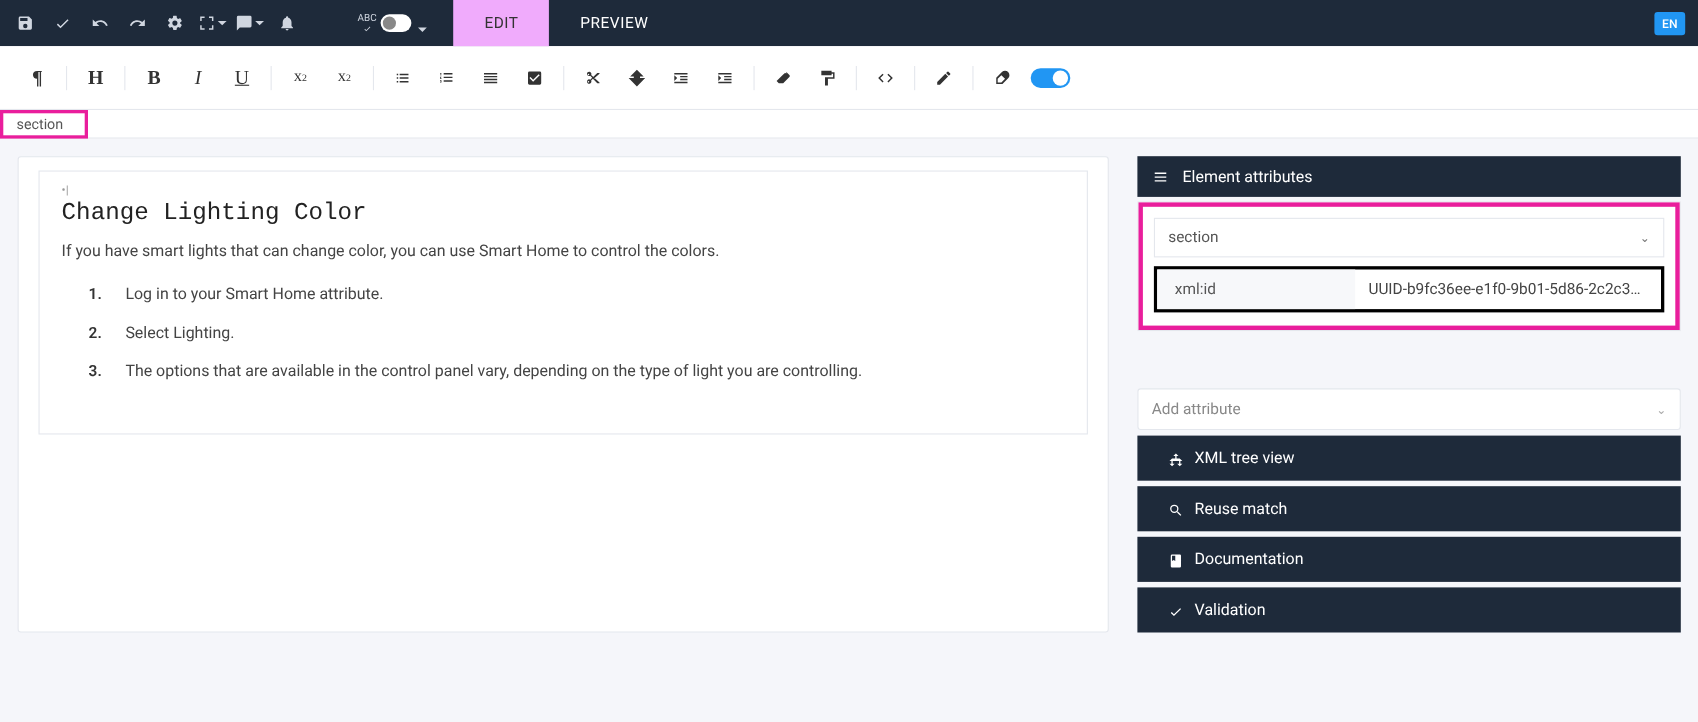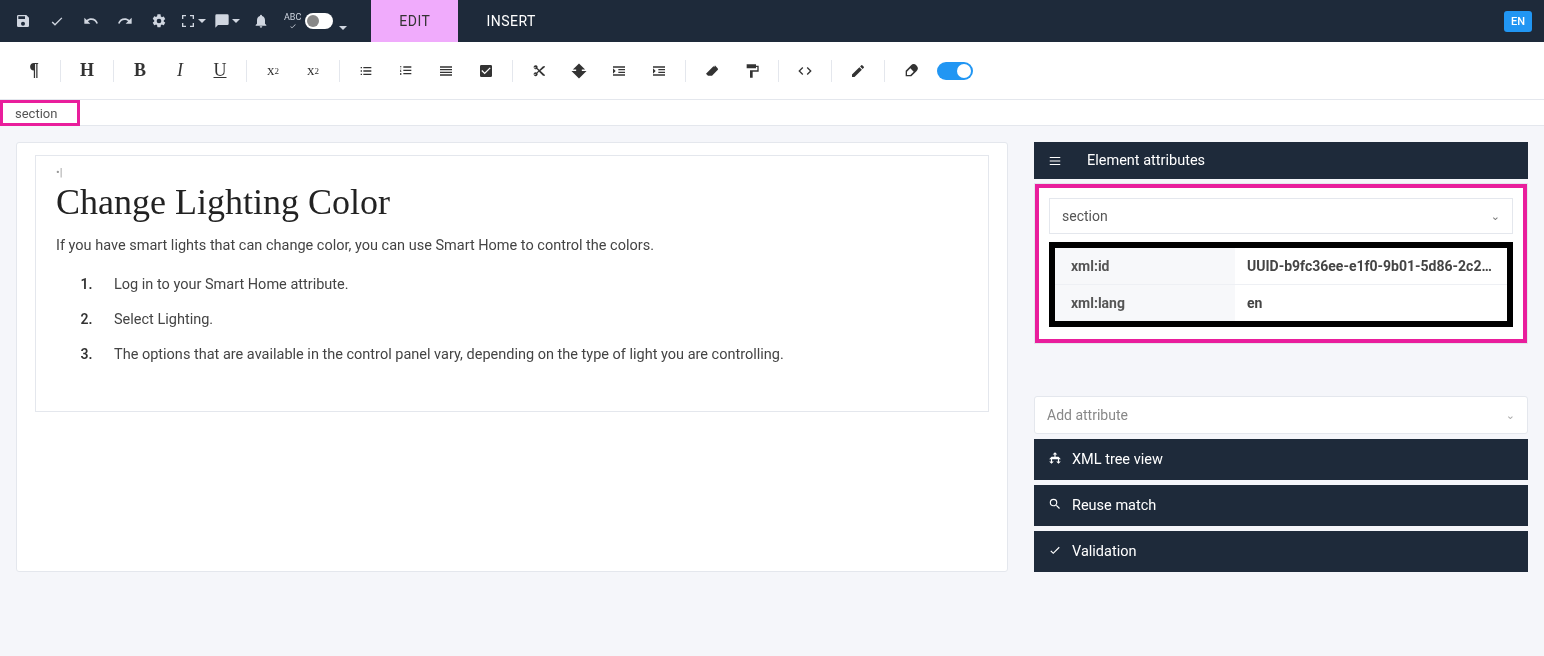--- a/index.html
+++ b/index.html
@@ -4,21 +4,21 @@
 <style>
   * { box-sizing: border-box; margin: 0; padding: 0; }
   body { font-family: -apple-system, BlinkMacSystemFont, "Segoe UI", Roboto, Arial, sans-serif; background: #f5f6fa; width: 1544px; height: 656px; overflow: hidden; font-size: 14px; color: #333; }
 
   
   .top-toolbar { background: #1e2a3a; height: 42px; display: flex; align-items: center; padding: 0 6px; }
   .top-toolbar .tb-btn { width: 34px; height: 42px; display: flex; align-items: center; justify-content: center; color: #d0d6e0; cursor: pointer; }
   .top-toolbar .tb-btn svg { width: 16px; height: 16px; fill: currentColor; }
   .top-toolbar .tb-group { display: flex; align-items: center; }
   .top-toolbar .tb-drop::after { content: ""; display:inline-block; margin-left:2px; border-top: 4px solid #d0d6e0; border-left: 4px solid transparent; border-right: 4px solid transparent; }
-  .top-toolbar .abc-wrap { display:flex; align-items:center; color:#d0d6e0; gap:4px; padding:0 6px; }
+  .top-toolbar .abc-wrap { display:flex; align-items:center; color:#d0d6e0; gap:4px; padding:0 6px;margin-left:41px; }
   .top-toolbar .abc-label { font-size:9px; line-height:1; text-align:center; }
   .top-toolbar .pill { width:28px; height:16px; background:#fff; border-radius:8px; position:relative; }
   .top-toolbar .pill::after { content:""; position:absolute; width:12px; height:12px; background:#888; border-radius:50%; top:2px; left:2px; }
 
   .main-tabs { display:flex; margin-left: 20px; }
   .main-tab { padding: 0 28px; height:42px; display:flex; align-items:center; font-size:14px; color:#fff; cursor:pointer; letter-spacing: 0.5px;}
   .main-tab.active { background:#f0abfc; color:#333; }
 
   .lang-badge { margin-left:auto; background:#2196f3; color:#fff; font-size:11px; padding:4px 7px; border-radius:3px; font-weight:500; margin-right:6px; }
 
@@ -32,45 +32,45 @@
 
   
   .breadcrumb-bar { background:#fff; height:26px; border-bottom:1px solid #e4e7ed; display:flex; align-items:stretch; }
   .breadcrumb-item { border:3px solid #e91e9c; height:26px; padding: 0 20px 0 12px; display:flex; align-items:center; font-size:13px; color:#555; }
 
   
   .main-area { display:flex; padding: 16px; gap: 26px; }
   .editor-pane { flex: 1; background:#fff; border:1px solid #e4e7ed; border-radius:3px; padding: 12px 18px; min-height: 360px; }
   .editor-inner { border:1px solid #e4e7ed; padding: 10px 20px 30px 20px; }
   .dot-top { font-size:11px; color:#999; }
-  .doc-title { font-family: Liberation Serif, serif; font-size:36px; margin: 2px 0 14px 0; color:#222; font-weight:400;}
+  .doc-title { font-family: Liberation Mono, monospace; font-size:22px; margin: 2px 0 14px 0; color:#222; font-weight:400;}
   .doc-para { font-size:14.5px; color:#444; margin-bottom: 22px; }
   .ol { list-style: decimal; padding-left: 40px; }
   .ol li { margin-bottom: 18px; }
   .ol li .li-main { padding-left: 18px; font-size:14.5px; color:#444; }
   .ol li .li-sub { padding-left: 18px; font-size:14.5px; color:#444; margin-top: 14px; }
   .ol li::marker { font-weight:600; color:#333; }
 
   
   .side-panel { width: 494px; display:flex; flex-direction:column; gap:4px;}
-  .panel-header { background:#1e2a3a; color:#fff; padding: 10px 14px; font-size:14.5px; display:flex; align-items:center; gap:25px;}
+  .panel-header { background:#1e2a3a; color:#fff; padding: 10px 14px; font-size:14.5px; display:flex; align-items:center; gap:13px;}
   .panel-header svg { width:14px; height:14px; fill: currentColor; }
   .panel-body { background:#fff; border:1px solid #e4e7ed; }
   .attr-highlight { border:4px solid #e91e9c; margin: 0; padding: 0; }
   .element-select { margin: 10px 10px 8px 10px; border:1px solid #e4e7ed; height:36px; display:flex; align-items:center; padding:0 12px; justify-content:space-between; font-size:14px; color:#555; }
   .element-select .chev { font-size:11px; color:#777; }
-  .attr-table { width: calc(100% - 20px); margin: 0 10px 12px 10px; border:6px solid #000000;font-weight:bold; }
+  .attr-table { width: calc(100% - 20px); margin: 0 10px 12px 10px; border:3px solid #000000; }
   .attr-row { display:flex; border-bottom:1px solid #eef0f4; }
   .attr-row:last-child { border-bottom:none; }
   .attr-key { width: 180px; background:#f7f8fa; padding: 10px 16px; font-size:14px; color:#555; }
   .attr-val { flex:1; padding: 10px 12px; font-size:14px; color:#444; white-space:nowrap; overflow:hidden; text-overflow:ellipsis;}
   .add-attr { margin: 48px 0 0 0; border:1px solid #e4e7ed; background:#fff; height:38px; display:flex; align-items:center; padding:0 12px; justify-content:space-between; color:#888; font-size:14px; border-radius:3px;}
   .add-attr .chev { font-size:11px; color:#aaa; }
 
-  .accordion-item { background:#1e2a3a; color:#fff; padding:12px 14px; display:flex; align-items:flex-start; gap:10px; font-size:14.5px; cursor:pointer; margin-top:1px;}
+  .accordion-item { background:#1e2a3a; color:#fff; padding:12px 28px; display:flex; align-items:flex-end; gap:10px; font-size:14.5px; cursor:pointer; margin-top:1px;}
   .accordion-item svg { width:14px; height:14px; fill: currentColor; }
 </style>
 </head>
 <body>
 
 <div class="top-toolbar">
   <div class="tb-btn">
       <svg viewBox="0 0 24 24">
         <path d="M17 3H5a2 2 0 0 0-2 2v14a2 2 0 0 0 2 2h14a2 2 0 0 0 2-2V7l-4-4zM12 19a3 3 0 1 1 0-6 3 3 0 0 1 0 6zm3-10H5V5h10v4z"></path>
       </svg>
@@ -119,21 +119,21 @@
     </div>
     <div class="pill"></div>
     <span class="tb-drop" style="width:8px;height:8px;"></span>
   </div>
 
   <div class="main-tabs">
     <div class="main-tab active">
         <span>EDIT</span>
       </div>
     <div class="main-tab">
-        <span>INSERT</span>
+        <span>PREVIEW</span>
       </div>
   </div>
 
   <div class="lang-badge">EN</div>
 </div>
 
 <div class="sec-toolbar">
   <div class="sbtn" style="font-size:18px;font-weight:600;">¶</div>
   <div class="sep"></div>
   <div class="sbtn" style="font-size:18px;font-weight:600;">H</div>
@@ -255,24 +255,20 @@
       <div class="attr-highlight">
         <div class="element-select">
           <span>section</span>
           <span class="chev">⌄</span>
         </div>
         <div class="attr-table">
           <div class="attr-row">
             <div class="attr-key">xml:id</div>
             <div class="attr-val">UUID-b9fc36ee-e1f0-9b01-5d86-2c2c3513987</div>
           </div>
-          <div class="attr-row">
-            <div class="attr-key">xml:lang</div>
-            <div class="attr-val">en</div>
-          </div>
         </div>
       </div>
       <div style="height:0;"></div>
     </div>
 
     <div class="add-attr">
       <span>Add attribute</span>
       <span class="chev">⌄</span>
     </div>
 
@@ -283,18 +279,24 @@
       <span>XML tree view</span>
     </div>
     <div class="accordion-item">
       <svg viewBox="0 0 24 24">
           <path d="M15.5 14h-.79l-.28-.27A6.471 6.471 0 0 0 16 9.5 6.5 6.5 0 1 0 9.5 16c1.61 0 3.09-.59 4.23-1.57l.27.28v.79L19 20.49 20.49 19 15.5 14zM9.5 14A4.5 4.5 0 1 1 14 9.5 4.5 4.5 0 0 1 9.5 14z"></path>
         </svg>
       <span>Reuse match</span>
     </div>
     <div class="accordion-item">
       <svg viewBox="0 0 24 24">
+          <path d="M18 2H6a2 2 0 0 0-2 2v16a2 2 0 0 0 2 2h12a2 2 0 0 0 2-2V4a2 2 0 0 0-2-2zM6 4h5v8l-2.5-1.5L6 12V4z"></path>
+        </svg>
+      <span>Documentation</span>
+    </div>
+    <div class="accordion-item">
+      <svg viewBox="0 0 24 24">
           <path d="M9 16.2l-3.5-3.5L4 14.2 9 19l11-11-1.4-1.4z"></path>
         </svg>
       <span>Validation</span>
     </div>
   </div>
 </div>
 
 </body></html>

